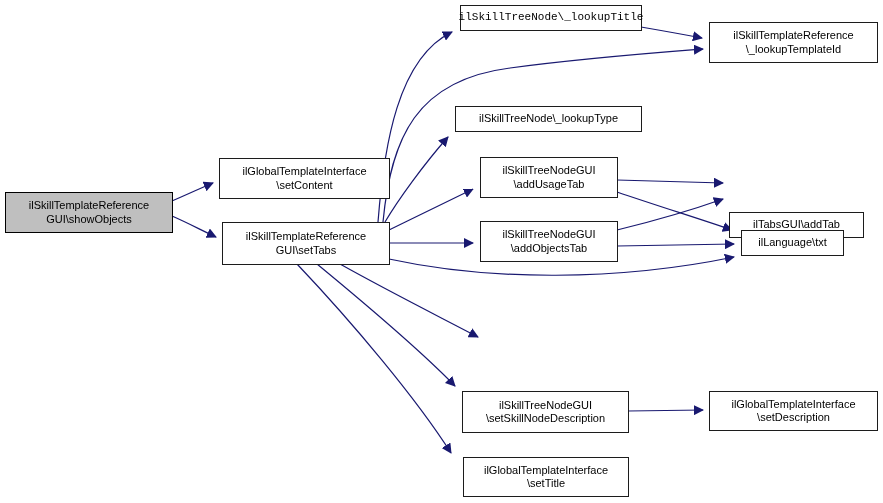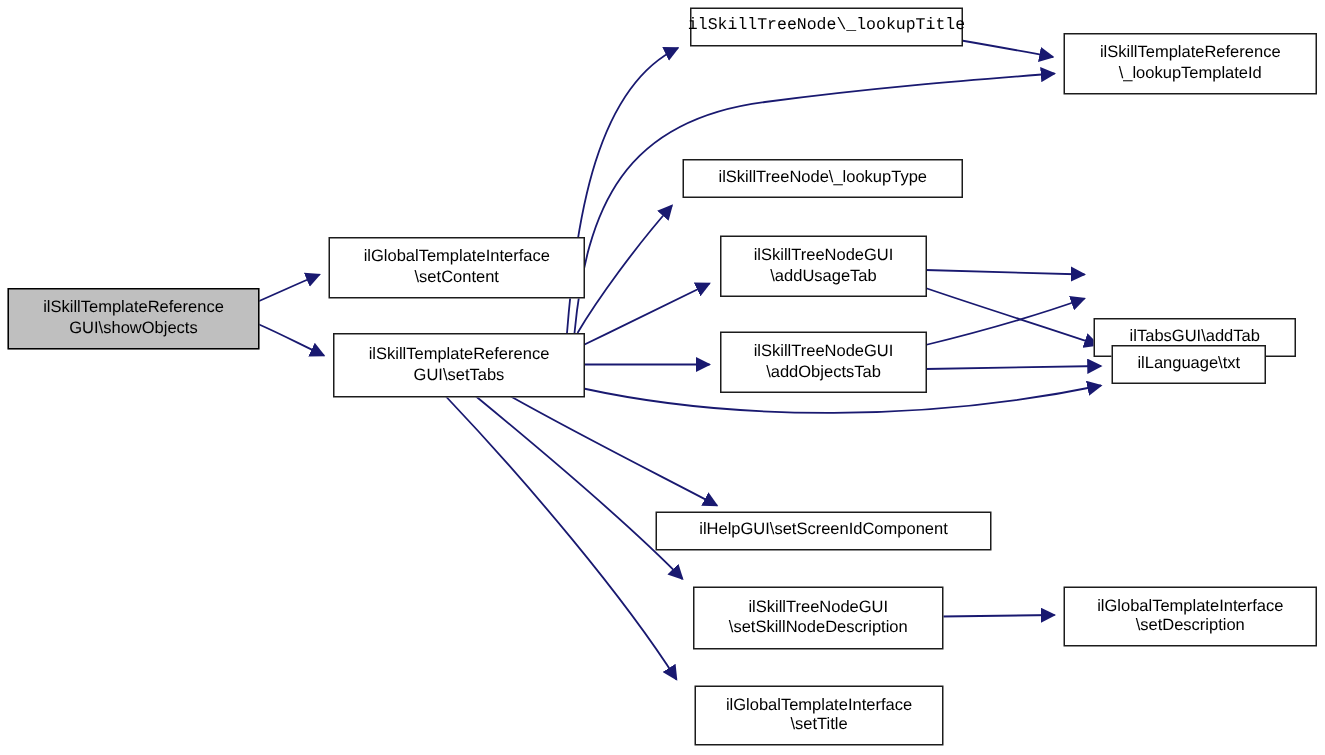--- a/index.html
+++ b/index.html
@@ -97,23 +97,20 @@
   </div>
 
   <div class="node" style="left:729px;top:172px;width:135px;height:26px;margin-top:40px;">
     <span>ilTabsGUI\addTab</span>
   </div>
 
   <div class="node" style="left:741px;top:230px;width:103px;height:26px;justify-content:center;">
     <span>ilLanguage\txt</span>
   </div>
 
-  <div class="node" style="left:437px;top:341px;width:224px;height:26px;">
-    <span>ilHelpGUI\setScreenIdComponent</span>
-  </div>
 
   <div class="node" style="left:462px;top:391px;width:167px;height:42px;">
     <span>ilSkillTreeNodeGUI
 \setSkillNodeDescription</span>
   </div>
 
   <div class="node" style="left:709px;top:391px;width:169px;height:40px;">
     <span>ilGlobalTemplateInterface
 \setDescription</span>
   </div>

